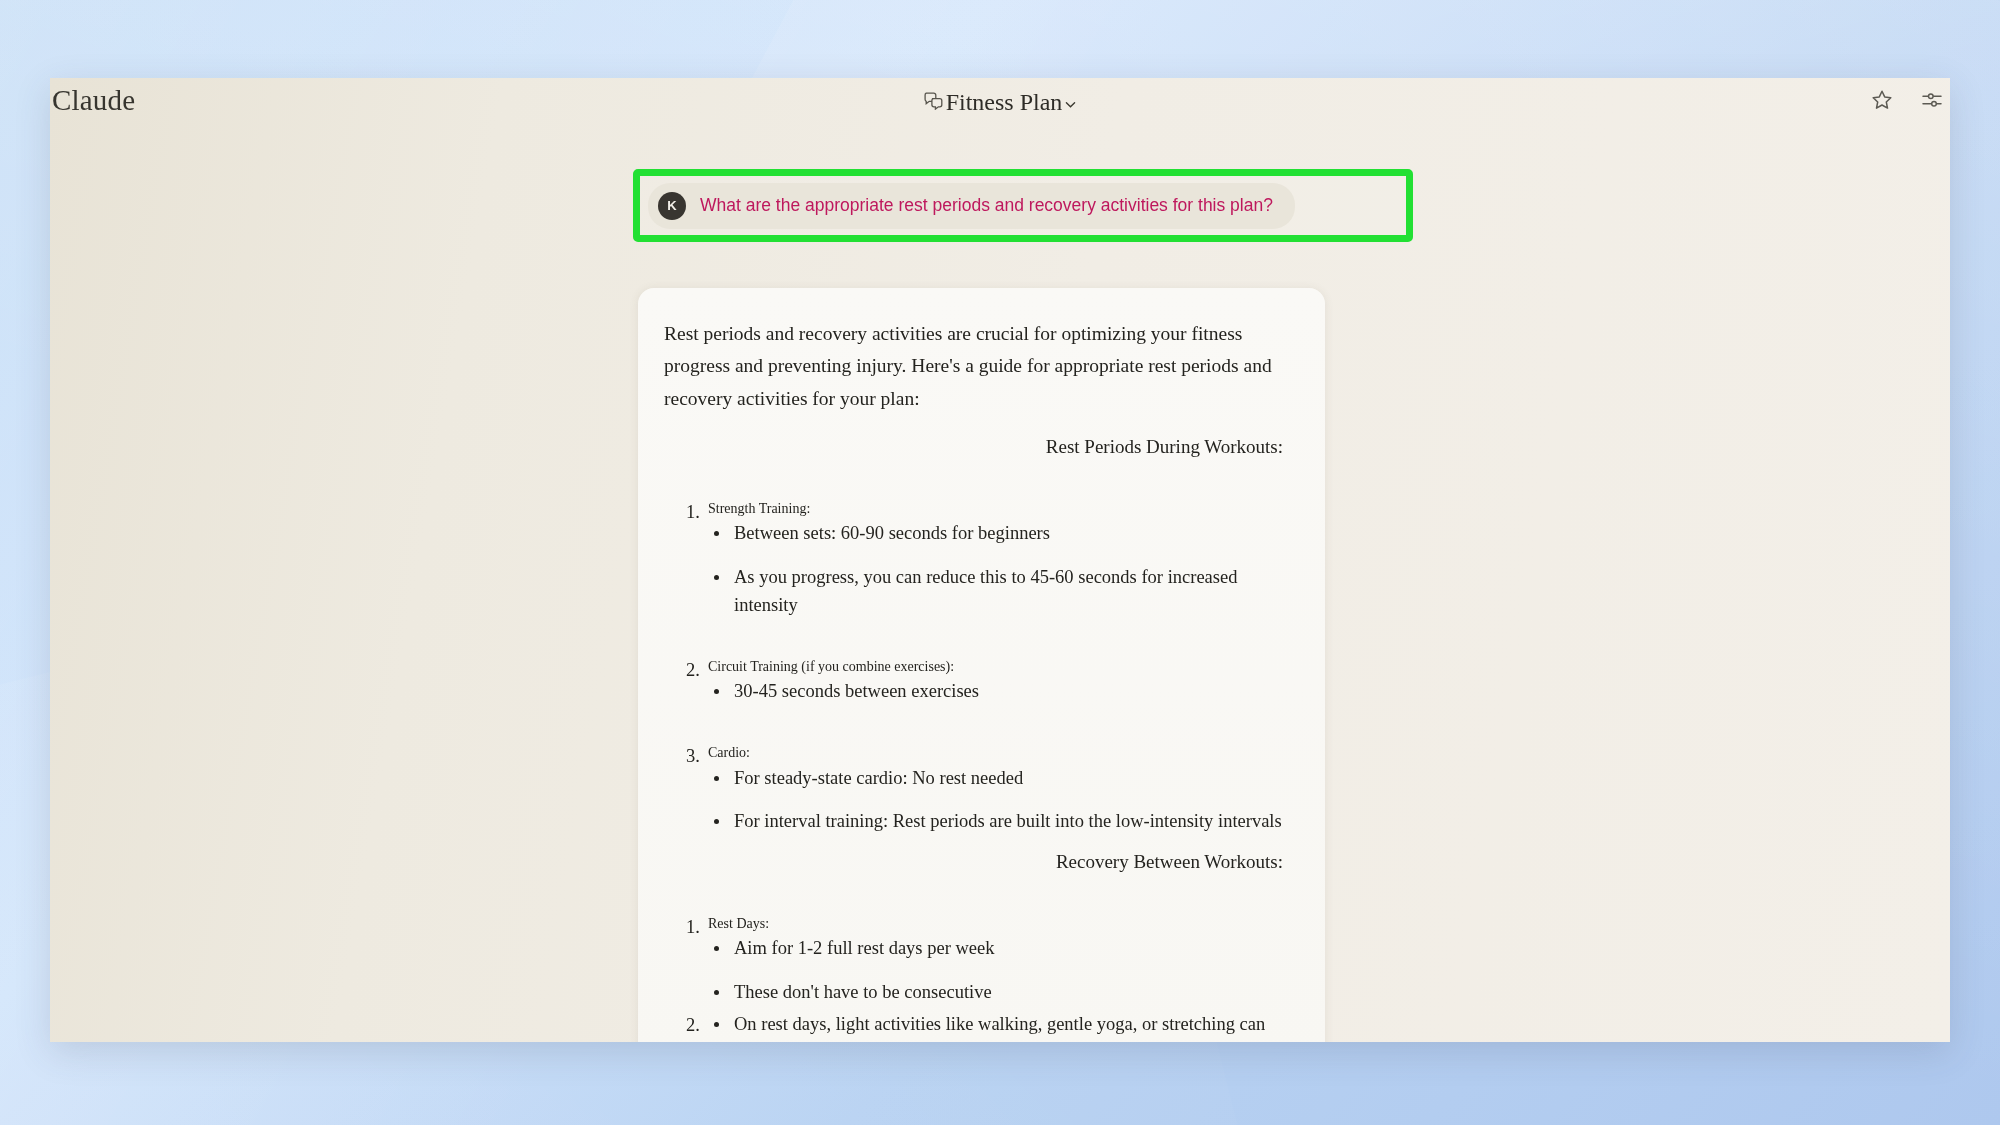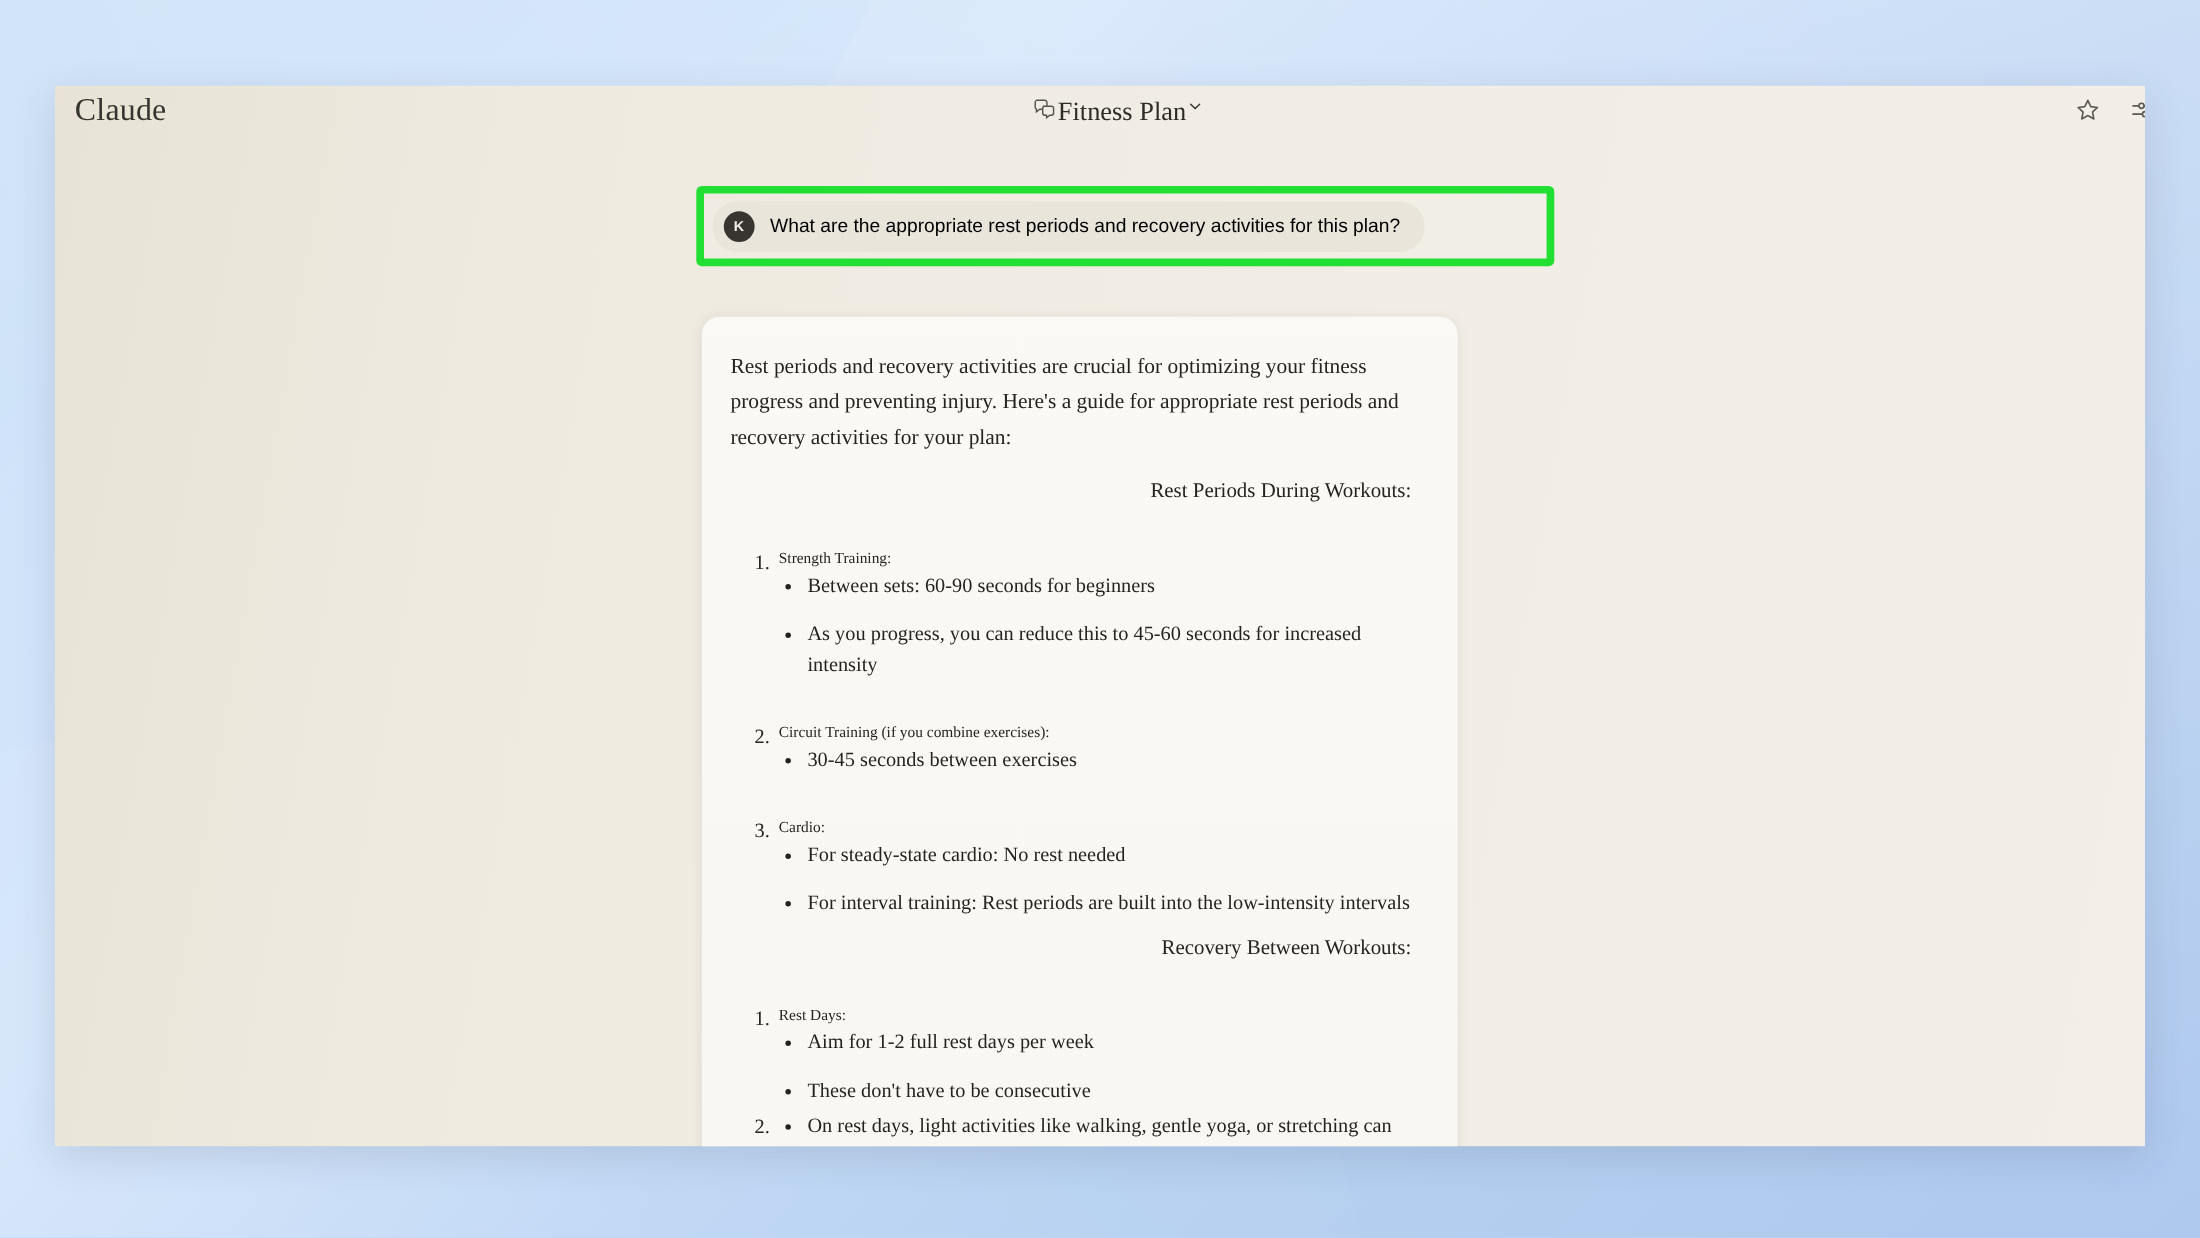--- a/index.html
+++ b/index.html
@@ -51,21 +51,20 @@
     background: linear-gradient(100deg, #e8e3d6 0%, #eeeae0 22%, #f1ede5 52%, #f3efe8 100%);
     overflow: hidden;
     box-shadow: 0 10px 34px rgba(60,70,95,0.16);
   }
 
   
   #topbar {
     position: relative;
     height: 54px;
     width: 100%;
-    margin-left: 16px;
   }
 
   #brand {
     position: absolute;
     left: 2px;
     top: 6px;
     font-family: "Liberation Serif", serif;
     font-size: 29px;
     color: #37352f;
     letter-spacing: 0.2px;
@@ -76,20 +75,21 @@
     left: 0; right: 0;
     top: 9px;
     display: flex;
     justify-content: center;
     align-items: center;
     gap: 11px;
     pointer-events: none;
   }
   #doc-title-btn {
     display: flex;
+    align-items: center;
     gap: 2px;
     pointer-events: auto;
     cursor: pointer;
     padding: 2px 6px;
     border-radius: 6px;
   }
   #doc-title {
     font-family: "Liberation Serif", serif;
     font-size: 24px;
     color: #2e2c27;
@@ -168,21 +168,21 @@
     font-weight: bold;
     display: flex;
     align-items: center;
     justify-content: center;
     flex: 0 0 auto;
     letter-spacing: 0.3px;
   }
 
   #user-text {
     font-size: 17.5px;
-    color: #000000;
+    color: #be185d;
     white-space: nowrap;
   }
 
   
   #response-card {
     position: absolute;
     left: 588px;
     top: 156px;
     width: 687px;
     bottom: -30px;

